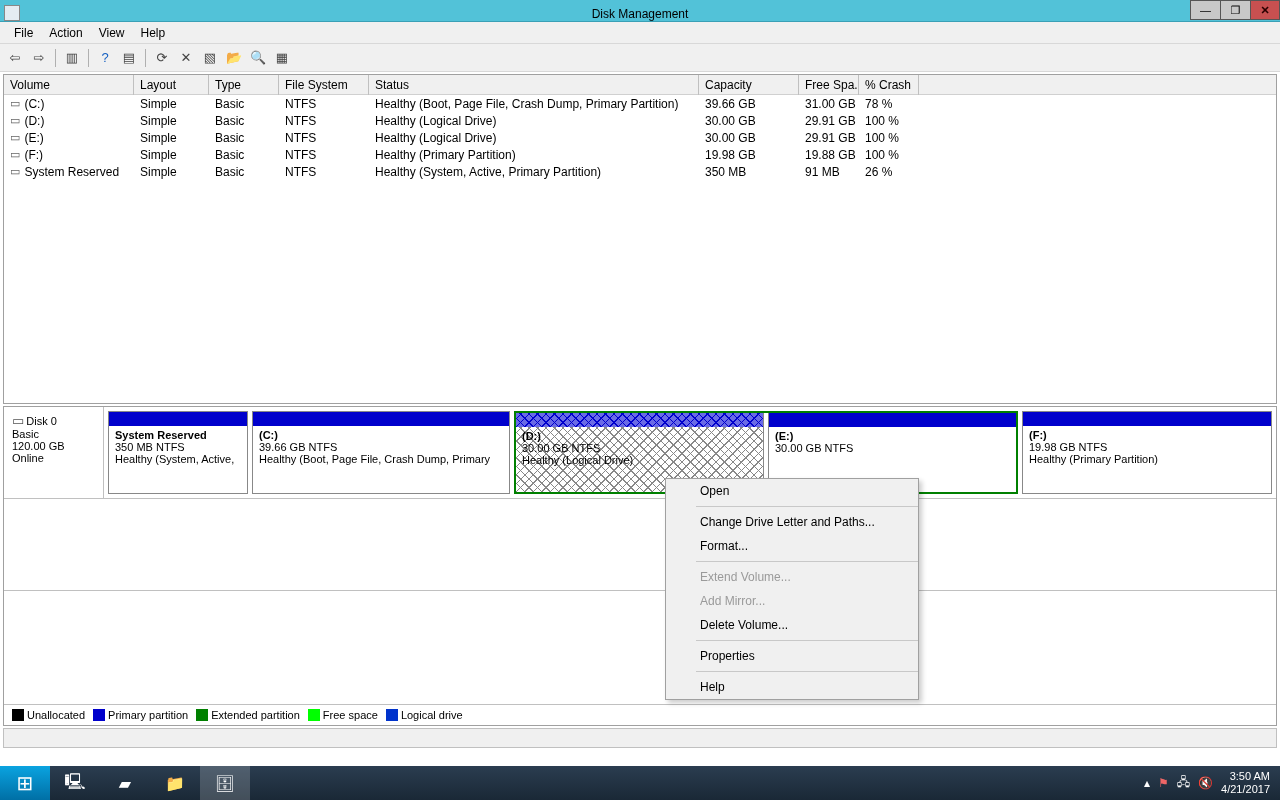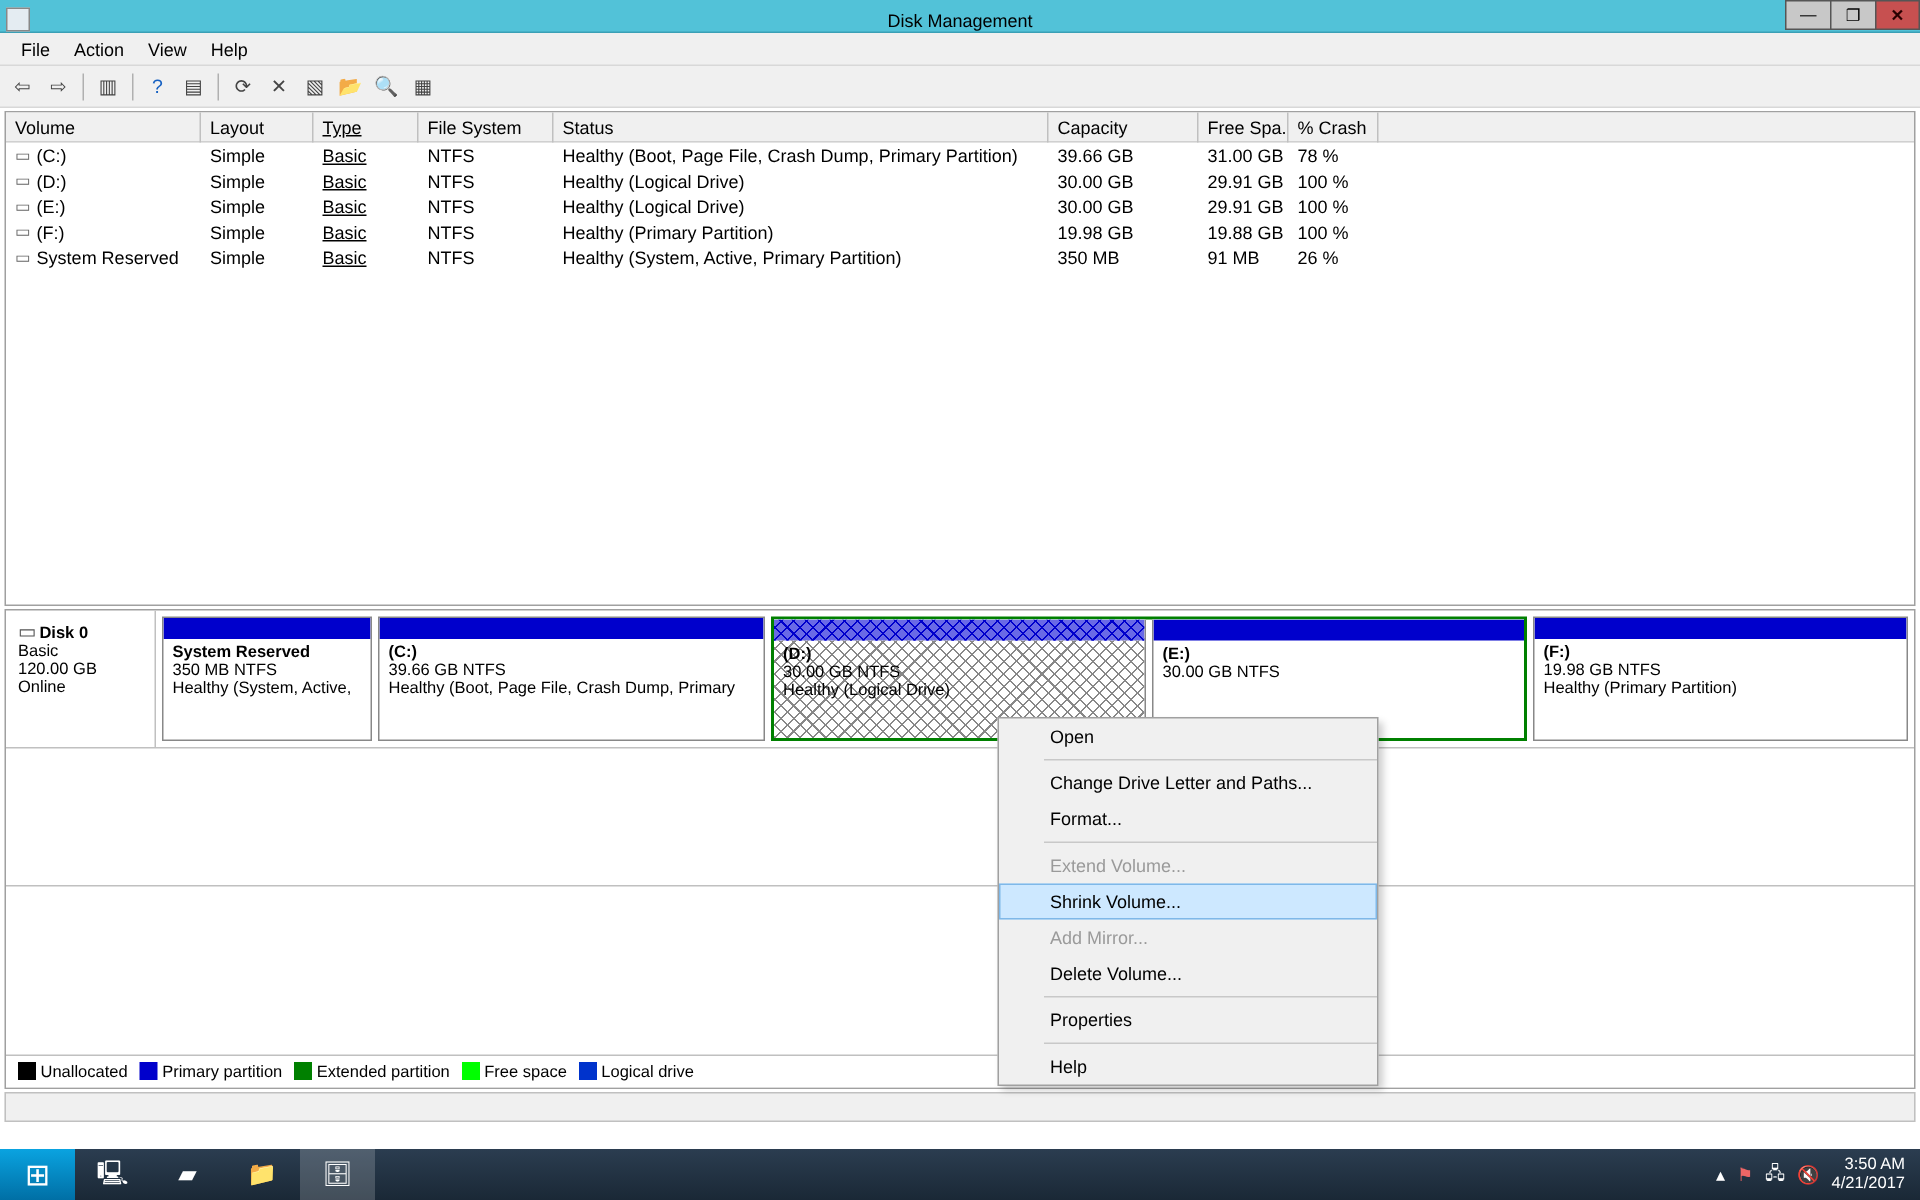--- a/index.html
+++ b/index.html
@@ -81,21 +81,21 @@
   padding: 4px 6px; height: 20px;
   border-right: 1px solid #d8d8d8;
   overflow: hidden; white-space: nowrap;
   display: flex; align-items: center;
 }
 .vl-header .col { border-right: 1px solid #c0c0c0; }
 .vl-row { display: flex; height: 17px; }
 .vl-row .col { border-right: none; height: 17px; padding: 0 6px; }
 .col-volume { width: 130px; }
 .col-layout { width: 75px; }
-.col-type { width: 70px; text-decoration: underline; }
+.col-type { width: 70px; }
 .col-fs { width: 90px; }
 .col-status { width: 330px; }
 .col-capacity { width: 100px; text-align: left; }
 .col-free { width: 60px; }
 .col-pct { width: 60px; }
 .disk-ico { font-size: 11px; color: #666; margin-right: 4px; }
 
 
 .gdisk-container {
   margin: 2px 3px;
@@ -108,21 +108,21 @@
 .disk-row {
   display: flex;
   border-bottom: 1px solid #c0c0c0;
 }
 .disk-label {
   width: 100px; padding: 6px 6px 6px 8px;
   border-right: 1px solid #c0c0c0;
   font-size: 11px;
   position: relative;
 }
-.disk-label .dname { font-weight: bold; margin-top: 20px; }
+.disk-label .dname { font-weight: normal; margin-top: 20px; }
 .disk-label .dicon { font-size: 13px; margin-right: 2px; color: #555; }
 .disk-parts {
   flex: 1; display: flex; padding: 4px; gap: 4px;
 }
 .part {
   border: 1px solid #888;
   background: #fff;
   display: flex; flex-direction: column;
   font-size: 11px;
   overflow: hidden;
@@ -390,21 +390,20 @@
 
 <div class="statusbar"></div>
 
 <div class="context-menu">
   <div class="cm-item">Open</div>
   <div class="cm-sep"></div>
   <div class="cm-item">Change Drive Letter and Paths...</div>
   <div class="cm-item">Format...</div>
   <div class="cm-sep"></div>
   <div class="cm-item disabled">Extend Volume...</div>
-  <div class="cm-item hover">Shrink Volume...</div>
   <div class="cm-item disabled">Add Mirror...</div>
   <div class="cm-item">Delete Volume...</div>
   <div class="cm-sep"></div>
   <div class="cm-item">Properties</div>
   <div class="cm-sep"></div>
   <div class="cm-item">Help</div>
 </div>
 
 <div class="taskbar">
   <div class="tb-item start">⊞</div>

